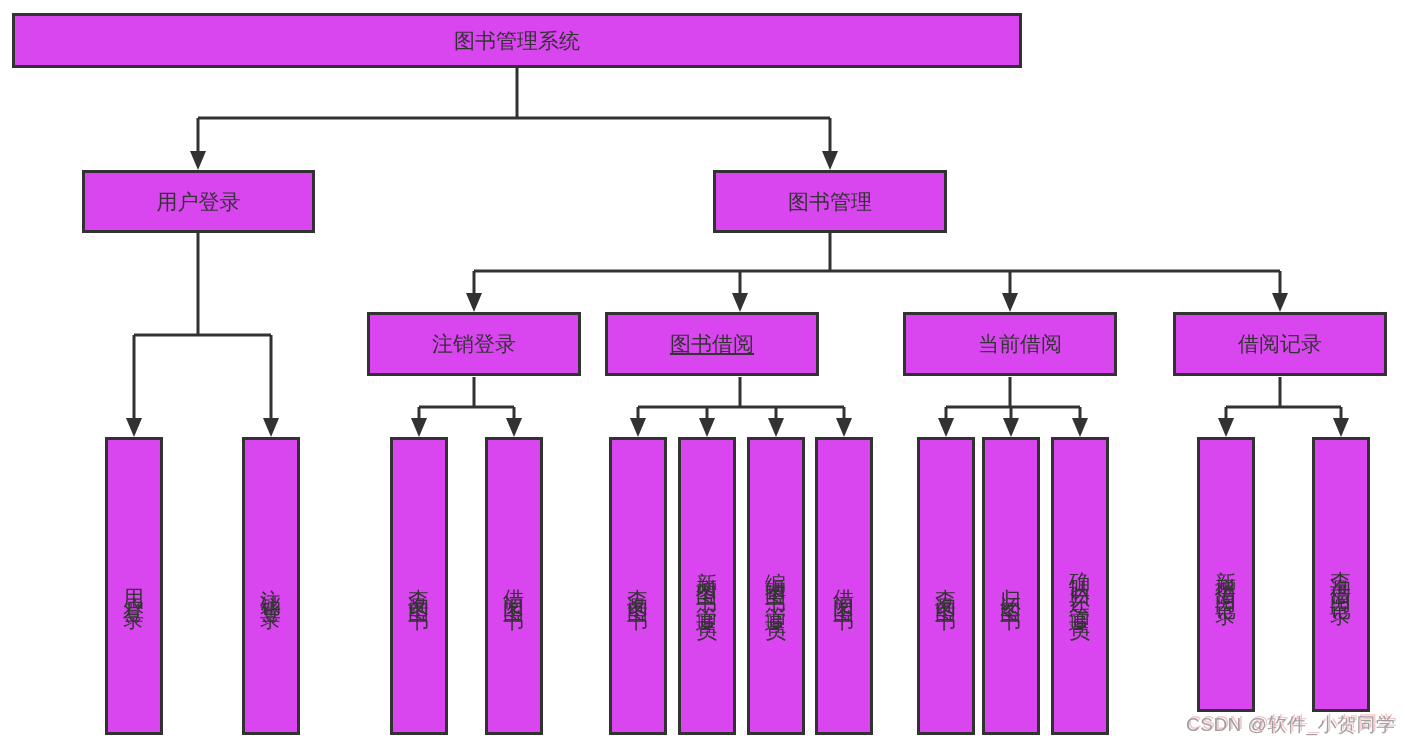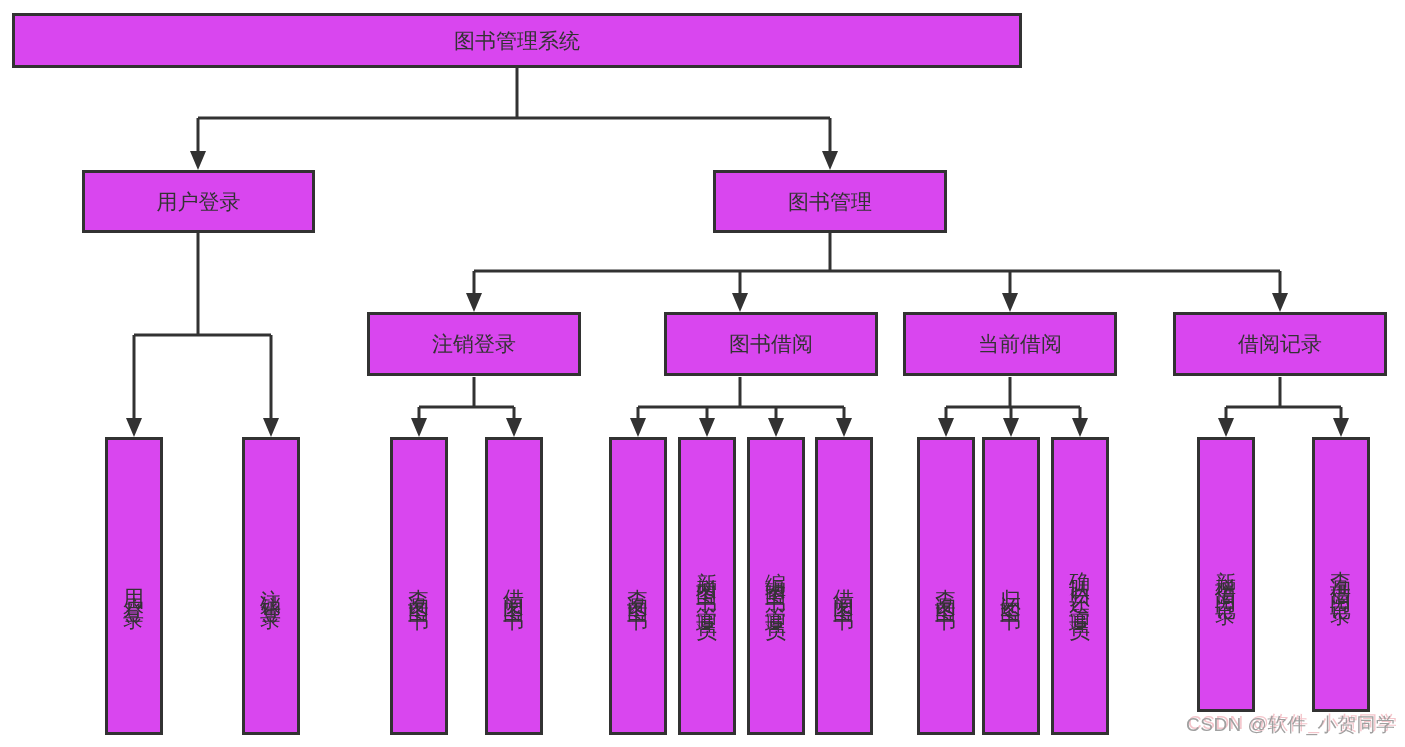--- a/index.html
+++ b/index.html
@@ -29,21 +29,21 @@
     letter-spacing:7px;
     line-height:1;
     font-size:21px;
     padding:4px 0;
   }
   .root{left:12px;top:13px;width:1010px;height:55px;}
   .lv2a{left:82px;top:170px;width:233px;height:63px;}
   .lv2b{left:713px;top:170px;width:234px;height:63px;}
   .lv3{top:312px;width:214px;height:64px;}
   .lv3a{left:367px;}
-  .lv3b{left:664px;}
+  .lv3b{left:605px;text-decoration:underline;}
   .lv3c{left:903px;padding-left:20px;}
   .lv3d{left:1173px;justify-content:center;}
   .leaf{top:437px;width:58px;height:298px;}
   .leaf-short{height:275px;}
   .x1{left:105px;}  .x2{left:242px;}
   .x3{left:390px;}  .x4{left:485px;}
   .x5{left:609px;}  .x6{left:678px;}  .x7{left:747px;}  .x8{left:815px;}
   .x9{left:917px;}  .x10{left:982px;} .x11{left:1051px;}
   .x12{left:1197px;}.x13{left:1312px;}
   #watermark{

